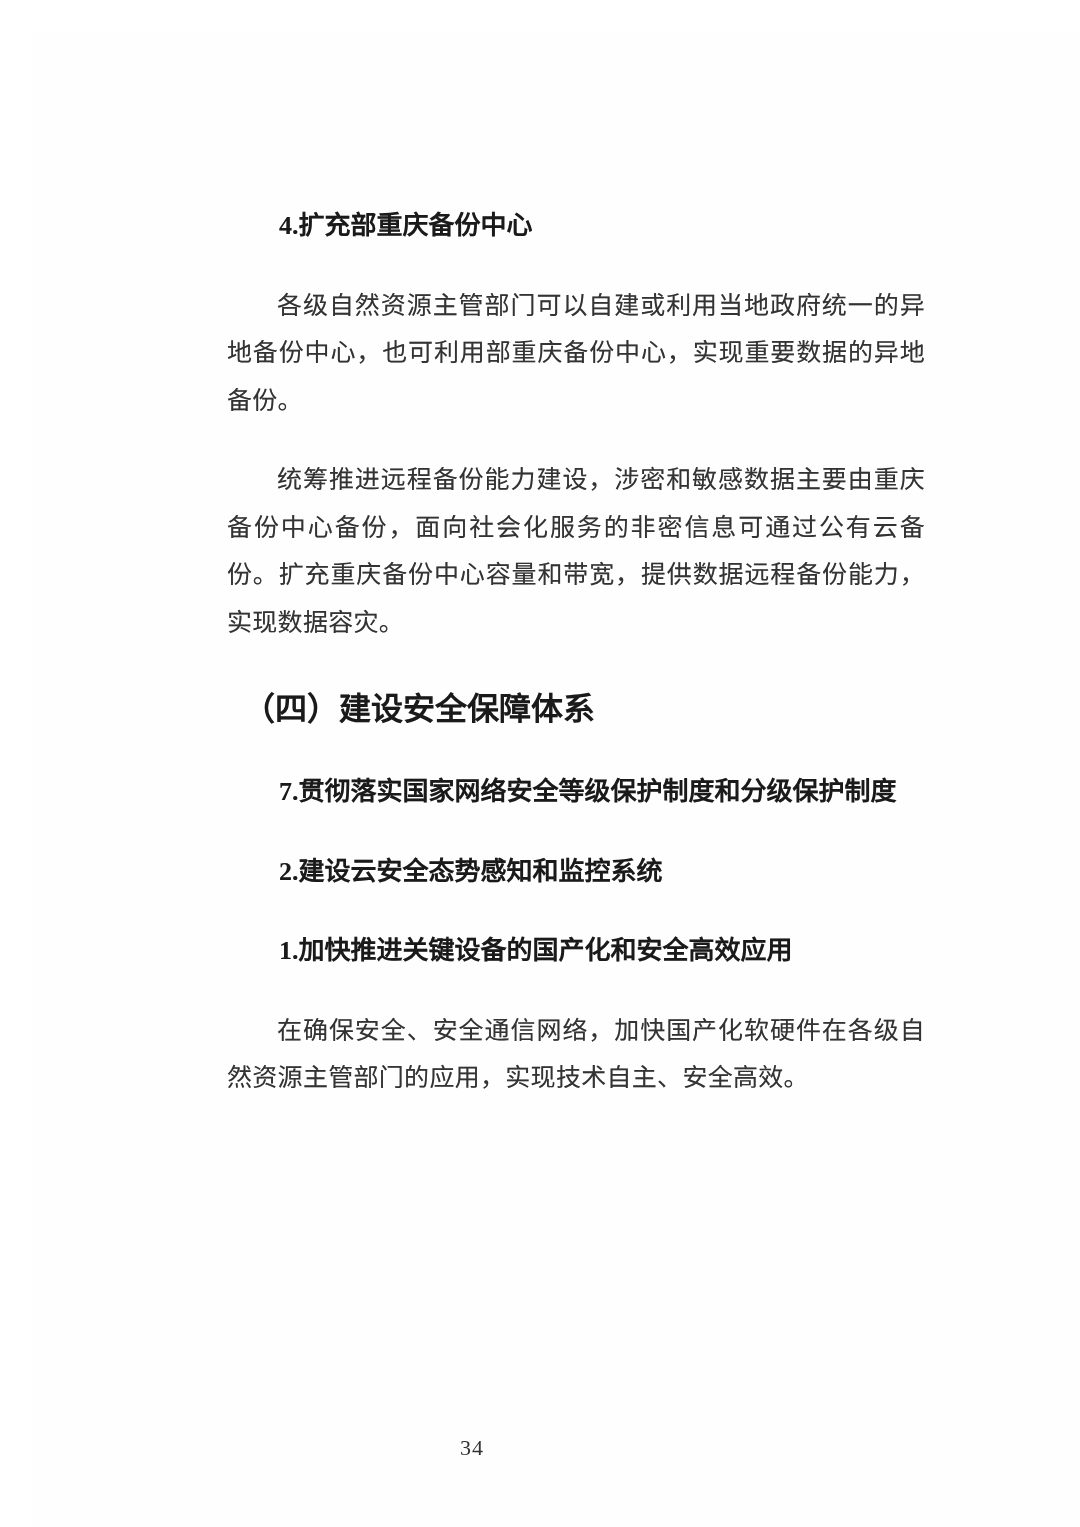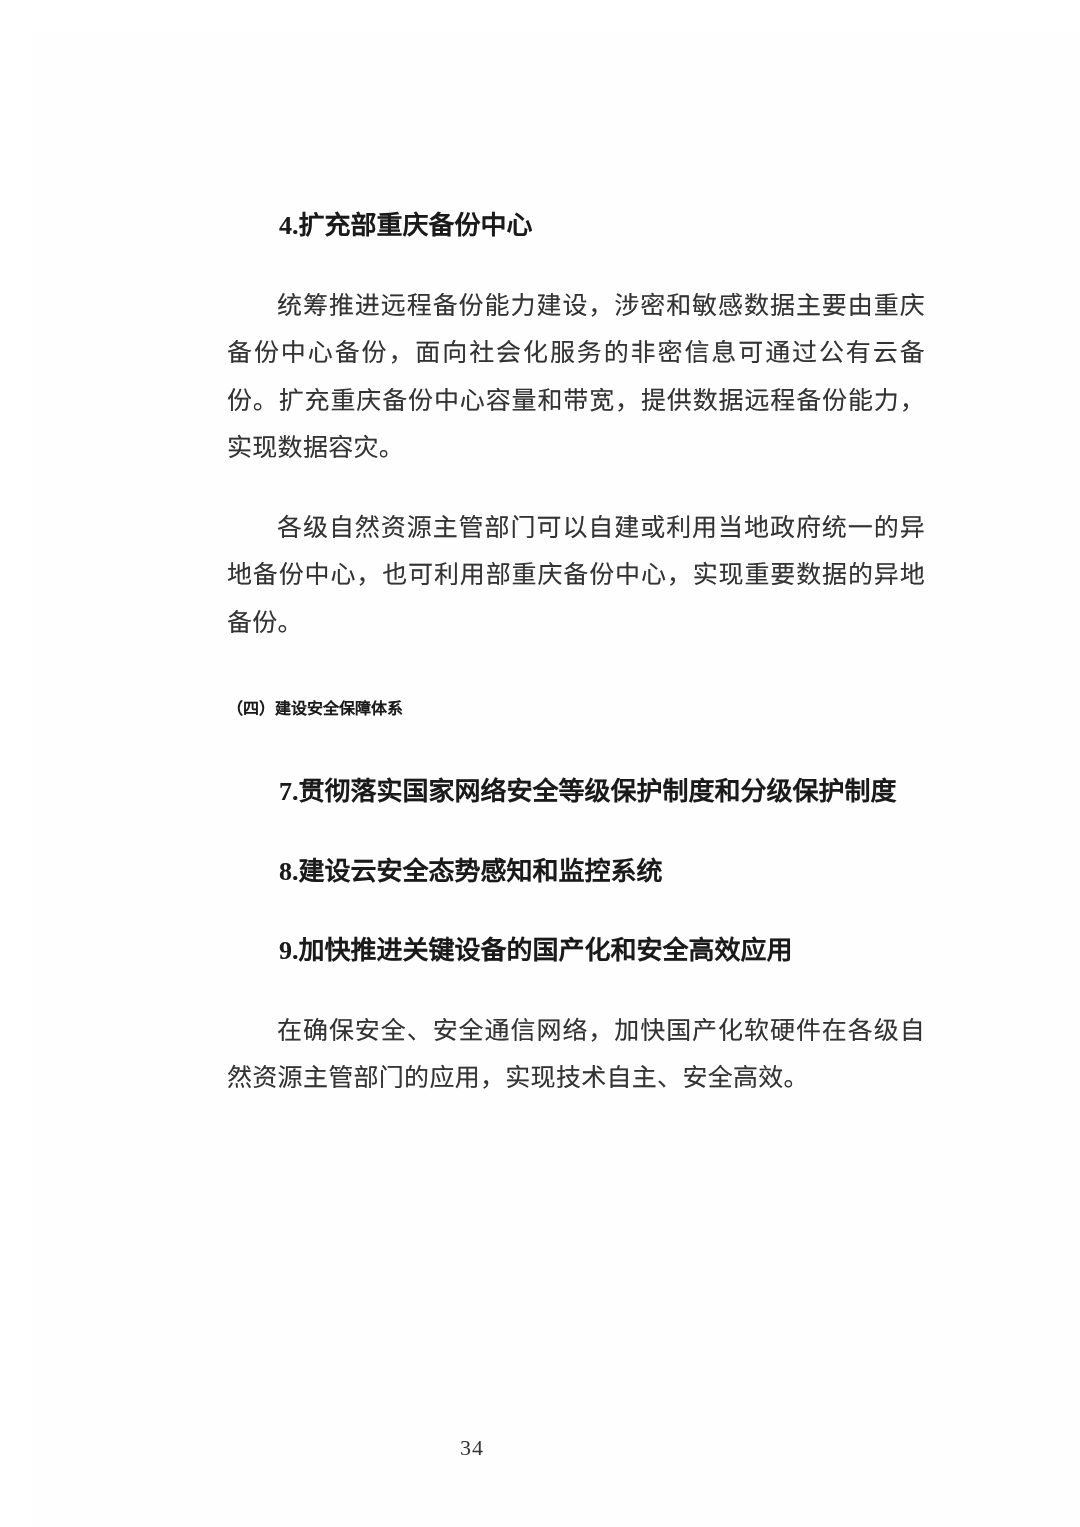--- a/index.html
+++ b/index.html
@@ -44,29 +44,30 @@
   .heading-num {
     font-size: 26px;
     line-height: 47.5px;
     font-weight: 700;
     text-indent: 2em;
     color: #1a1a1a;
     text-align: left;
   }
 
   .heading-section {
-    font-size: 16px;
+    font-size: 32px;
     line-height: 50px;
     font-weight: 700;
     color: #1a1a1a;
     font-family: "Liberation Sans", "DejaVu Sans", sans-serif;
     margin-top: 6px;
     margin-bottom: 2px;
     text-indent: 0;
     text-align: left;
+    margin-left: 16px;
   }
 
   .page-footer {
     position: absolute;
     top: 1387px;
     left: 0;
     width: 880px;
     text-align: center;
   }
 
@@ -79,33 +80,33 @@
 </style>
 </head>
 <body>
 
 <div class="page">
 
   <main class="content">
 
     <h3 class="heading-num">4.扩充部重庆备份中心</h3>
 
+    <p class="para">各级自然资源主管部门可以自建或利用当地政府统一的异地备份中心，也可利用部重庆备份中心，实现重要数据的异地备份。</p>
+
     <p class="para">统筹推进远程备份能力建设，涉密和敏感数据主要由重庆备份中心备份，面向社会化服务的非密信息可通过公有云备份。扩充重庆备份中心容量和带宽，提供数据远程备份能力，实现数据容灾。</p>
-
-    <p class="para">各级自然资源主管部门可以自建或利用当地政府统一的异地备份中心，也可利用部重庆备份中心，实现重要数据的异地备份。</p>
 
     <h2 class="heading-section">（四）建设安全保障体系</h2>
 
     <h3 class="heading-num">7.贯彻落实国家网络安全等级保护制度和分级保护制度</h3>
 
 
-    <h3 class="heading-num">8.建设云安全态势感知和监控系统</h3>
+    <h3 class="heading-num">2.建设云安全态势感知和监控系统</h3>
 
 
-    <h3 class="heading-num">9.加快推进关键设备的国产化和安全高效应用</h3>
+    <h3 class="heading-num">1.加快推进关键设备的国产化和安全高效应用</h3>
 
     <p class="para">在确保安全、安全通信网络，加快国产化软硬件在各级自然资源主管部门的应用，实现技术自主、安全高效。</p>
 
   </main>
 
   <footer class="page-footer">
     <span class="page-number">34</span>
   </footer>
 
 </div>

